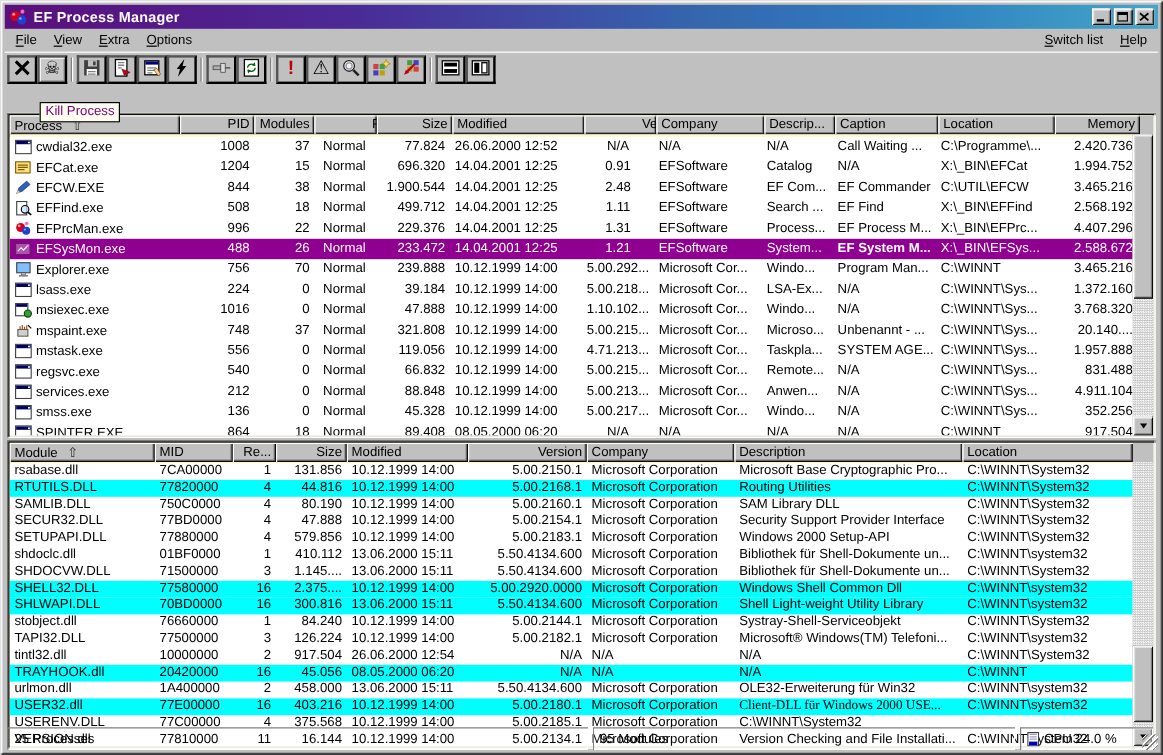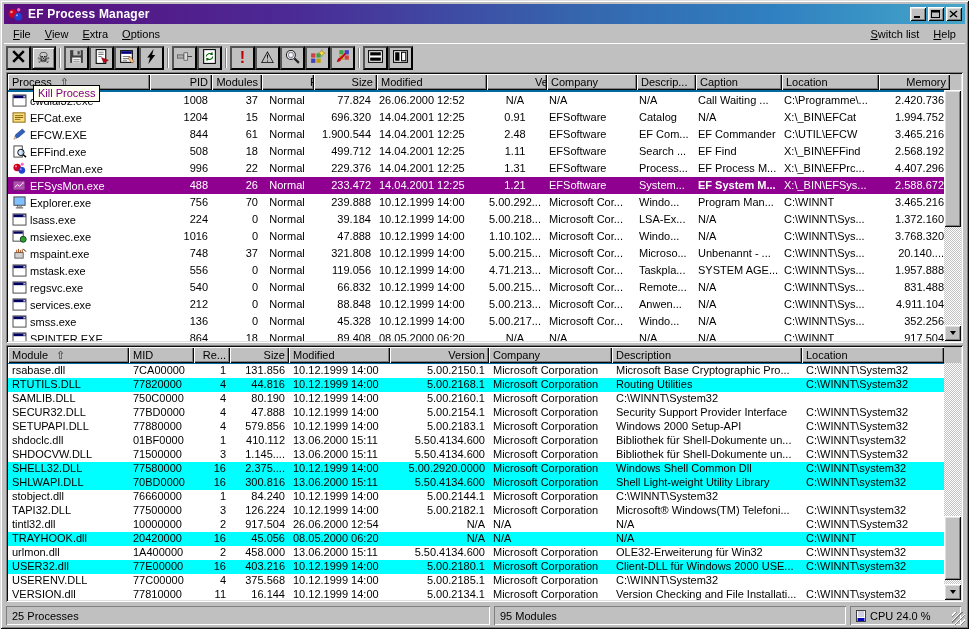--- a/index.html
+++ b/index.html
@@ -33,22 +33,22 @@
     border-top:1px solid #fff; display:flex; align-items:center; padding:0 2px; }
   .tool-btn { width:25px; height:24px; display:flex; align-items:center; justify-content:center; background:transparent; }
   .tool-btn svg { width:17px; height:17px; }
   .tool-btn .glyph { font-size:15px; line-height:15px; }
   .tool-btn.pressed { background:#c8c8c8;
     box-shadow: inset 1px 1px #fff, inset -1px -1px #808080; }
   .tool-sep { width:2px; height:20px; margin:0 3px;
     border-left:1px solid #808080; border-right:1px solid #fff; }
 
   
-  .pane { position:absolute; background:#0369a1;
-    box-shadow: inset 1px 1px #808080, inset -1px -1px #fff, inset 2px 2px #0a0a0a, inset -2px -2px #dfdfdf; }
+  .pane { position:absolute; background:#fef9c3;
+    box-shadow: inset 1px 1px #808080, inset -1px -1px #fff, inset 2px 2px #0a0a0a, inset -2px -2px #dfdfdf; margin-top: 22px; }
   .pane-inner { position:absolute; left:2px; top:2px; right:2px; bottom:2px; overflow:hidden; }
   #process-pane { left:6px; top:72px; width:957px; height:271px; }
   #module-pane  { left:6px; top:345px; width:957px; height:257px; }
   .hdr-row { display:flex; background:#c0c0c0; position:relative; z-index:2; }
   .hcell { background:#c0c0c0; padding:2px 4px 1px 4px; white-space:nowrap; overflow:hidden;
     box-shadow: inset 1px 1px #fff, inset -1px -1px #0a0a0a, inset -2px -2px #808080; }
   .hcell.r { text-align:right; } .hcell.c { text-align:center;padding-left:48px; }
   .sort-arrow { font-size:11px; margin-left:8px; color:#303030; }
   .rows { position:absolute; left:0; right:17px; bottom:0; overflow:hidden; background:#fff; }
   #process-pane .rows { top:18px; }
@@ -305,21 +305,21 @@
             <div class="cell pcell-name" style="width: 142px; flex: 0 0 142px;">
               <span class="pi">
                 <svg viewBox="0 0 16 14">
                   <path d="M2 12l2-5 7-6 3 3-7 6z" fill="#3060c0" stroke="#102040" stroke-width=".5"></path>
                   <path d="M2 12l3-1-2-2z" fill="#ffd080"></path>
                 </svg>
               </span>
               <span>EFCW.EXE</span>
             </div>
             <div class="cell r" style="width: 62px; flex: 0 0 62px;">844</div>
-            <div class="cell r" style="width: 50px; flex: 0 0 50px;">61</div>
+            <div class="cell r" style="width: 50px; flex: 0 0 50px;">38</div>
             <div class="cell c" style="width: 50px; flex: 0 0 50px;">Normal</div>
             <div class="cell r" style="width: 63px; flex: 0 0 63px;">1.900.544</div>
             <div class="cell " style="width: 110px; flex: 0 0 110px;">14.04.2001 12:25</div>
             <div class="cell c" style="width: 60px; flex: 0 0 60px;">2.48</div>
             <div class="cell " style="width: 90px; flex: 0 0 90px;">EFSoftware</div>
             <div class="cell " style="width: 59px; flex: 0 0 59px;">EF Com...</div>
             <div class="cell " style="width: 86px; flex: 0 0 86px;">EF Commander</div>
             <div class="cell " style="width: 97px; flex: 0 0 97px;">C:\UTIL\EFCW</div>
             <div class="cell r" style="width: 71px; flex: 0 0 71px;">3.465.216</div>
           </div>
@@ -653,20 +653,21 @@
             <div class="cell " style="width: 142px; flex: 0 0 142px;">C:\WINNT\System32</div>
           </div>
           <div class="row">
             <div class="cell " style="width: 121px; flex: 0 0 121px;">SAMLIB.DLL</div>
             <div class="cell " style="width: 65px; flex: 0 0 65px;">750C0000</div>
             <div class="cell r" style="width: 36px; flex: 0 0 36px;">4</div>
             <div class="cell r" style="width: 59px; flex: 0 0 59px;">80.190</div>
             <div class="cell " style="width: 101px; flex: 0 0 101px;">10.12.1999 14:00</div>
             <div class="cell r" style="width: 99px; flex: 0 0 99px;">5.00.2160.1</div>
             <div class="cell " style="width: 123px; flex: 0 0 123px;">Microsoft Corporation</div>
+            <div class="cell " style="width: 190px; flex: 0 0 190px;">SAM Library DLL</div>
             <div class="cell " style="width: 142px; flex: 0 0 142px;">C:\WINNT\System32</div>
           </div>
           <div class="row">
             <div class="cell " style="width: 121px; flex: 0 0 121px;">SECUR32.DLL</div>
             <div class="cell " style="width: 65px; flex: 0 0 65px;">77BD0000</div>
             <div class="cell r" style="width: 36px; flex: 0 0 36px;">4</div>
             <div class="cell r" style="width: 59px; flex: 0 0 59px;">47.888</div>
             <div class="cell " style="width: 101px; flex: 0 0 101px;">10.12.1999 14:00</div>
             <div class="cell r" style="width: 99px; flex: 0 0 99px;">5.00.2154.1</div>
             <div class="cell " style="width: 123px; flex: 0 0 123px;">Microsoft Corporation</div>
@@ -729,20 +730,21 @@
             <div class="cell " style="width: 142px; flex: 0 0 142px;">C:\WINNT\system32</div>
           </div>
           <div class="row">
             <div class="cell " style="width: 121px; flex: 0 0 121px;">stobject.dll</div>
             <div class="cell " style="width: 65px; flex: 0 0 65px;">76660000</div>
             <div class="cell r" style="width: 36px; flex: 0 0 36px;">1</div>
             <div class="cell r" style="width: 59px; flex: 0 0 59px;">84.240</div>
             <div class="cell " style="width: 101px; flex: 0 0 101px;">10.12.1999 14:00</div>
             <div class="cell r" style="width: 99px; flex: 0 0 99px;">5.00.2144.1</div>
             <div class="cell " style="width: 123px; flex: 0 0 123px;">Microsoft Corporation</div>
+            <div class="cell " style="width: 190px; flex: 0 0 190px;">Systray-Shell-Serviceobjekt</div>
             <div class="cell " style="width: 142px; flex: 0 0 142px;">C:\WINNT\System32</div>
           </div>
           <div class="row">
             <div class="cell " style="width: 121px; flex: 0 0 121px;">TAPI32.DLL</div>
             <div class="cell " style="width: 65px; flex: 0 0 65px;">77500000</div>
             <div class="cell r" style="width: 36px; flex: 0 0 36px;">3</div>
             <div class="cell r" style="width: 59px; flex: 0 0 59px;">126.224</div>
             <div class="cell " style="width: 101px; flex: 0 0 101px;">10.12.1999 14:00</div>
             <div class="cell r" style="width: 99px; flex: 0 0 99px;">5.00.2182.1</div>
             <div class="cell " style="width: 123px; flex: 0 0 123px;">Microsoft Corporation</div>
@@ -783,21 +785,21 @@
             <div class="cell " style="width: 142px; flex: 0 0 142px;">C:\WINNT\system32</div>
           </div>
           <div class="row hl">
             <div class="cell " style="width: 121px; flex: 0 0 121px;">USER32.dll</div>
             <div class="cell " style="width: 65px; flex: 0 0 65px;">77E00000</div>
             <div class="cell r" style="width: 36px; flex: 0 0 36px;">16</div>
             <div class="cell r" style="width: 59px; flex: 0 0 59px;">403.216</div>
             <div class="cell " style="width: 101px; flex: 0 0 101px;">10.12.1999 14:00</div>
             <div class="cell r" style="width: 99px; flex: 0 0 99px;">5.00.2180.1</div>
             <div class="cell " style="width: 123px; flex: 0 0 123px;">Microsoft Corporation</div>
-            <div class="cell " style="width: 190px; flex: 0 0 190px;">Client-DLL für Windows 2000 USE...</div>
+            <div class="cell " style="width: 190px; flex: 0 0 190px; font-family: Liberation Serif, serif;">Client-DLL für Windows 2000 USE...</div>
             <div class="cell " style="width: 142px; flex: 0 0 142px;">C:\WINNT\system32</div>
           </div>
           <div class="row">
             <div class="cell " style="width: 121px; flex: 0 0 121px;">USERENV.DLL</div>
             <div class="cell " style="width: 65px; flex: 0 0 65px;">77C00000</div>
             <div class="cell r" style="width: 36px; flex: 0 0 36px;">4</div>
             <div class="cell r" style="width: 59px; flex: 0 0 59px;">375.568</div>
             <div class="cell " style="width: 101px; flex: 0 0 101px;">10.12.1999 14:00</div>
             <div class="cell r" style="width: 99px; flex: 0 0 99px;">5.00.2185.1</div>
             <div class="cell " style="width: 123px; flex: 0 0 123px;">Microsoft Corporation</div>

